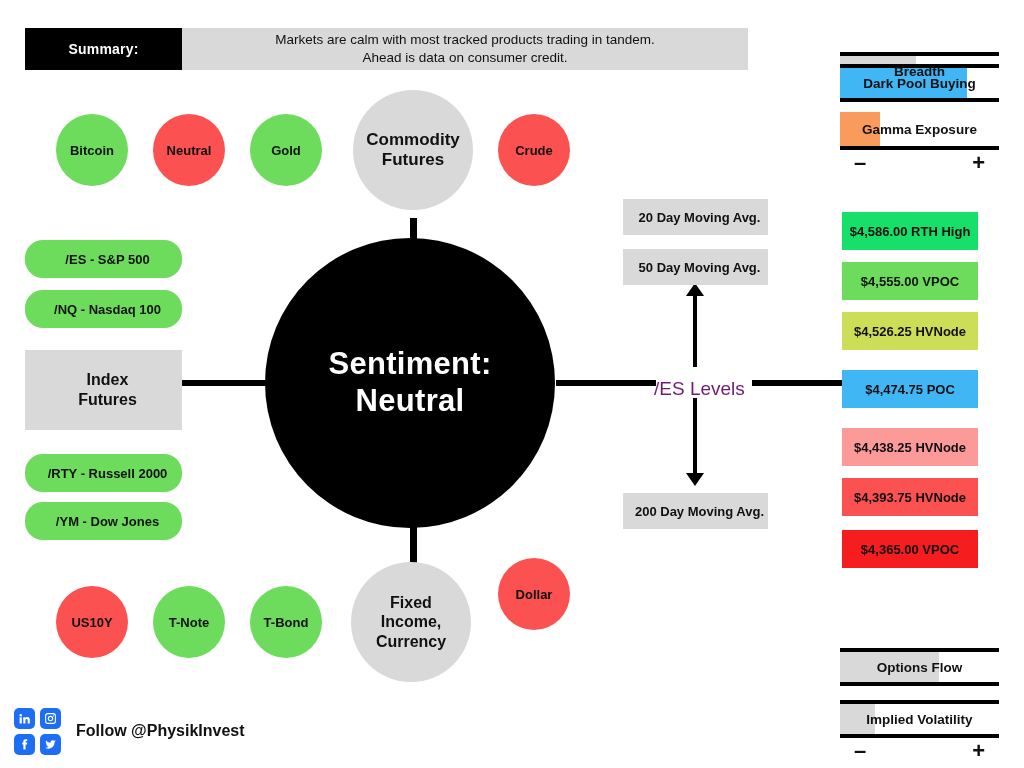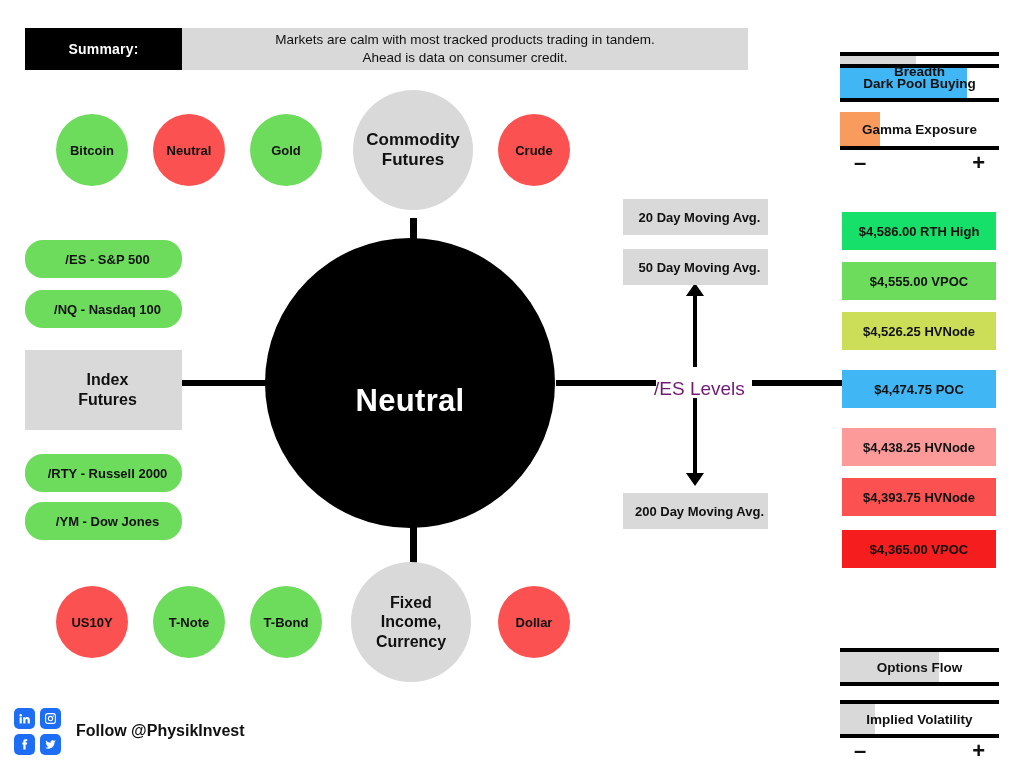--- a/index.html
+++ b/index.html
@@ -50,21 +50,21 @@
   .pill-idx  { width: 157px; height: 80px; background: #d9d9d9; font-size: 16px; line-height: 1.22; }
   .pill-ma   { width: 145px; height: 36px; background: #d9d9d9; }
 
   .line { position: absolute; background: #000; }
 
   
   .es-title {
     position: absolute; font-size: 19px; color: #701a75; white-space: nowrap;
   }
   .lvl {
-    position: absolute; left: 842px; width: 154px; height: 38px;
+    position: absolute; left: 842px; width: 136px; height: 38px;
     display: flex; align-items: center; justify-content: center;
     font-size: 13px; font-weight: bold; color: #111; text-align: center;
   }
 
   
   .gauge {
     position: absolute; left: 840px; width: 159px; height: 38px;
     background: #fff; border-top: 4px solid #000; border-bottom: 4px solid #000;
     display: flex; align-items: center; justify-content: center;
   }
@@ -152,39 +152,39 @@
   </div>
   <div class="pill pill-left" style="left:25px; top:454px;">
     <span>/RTY - Russell 2000</span>
   </div>
   <div class="pill pill-left" style="left:25px; top:502px;">
     <span>/YM - Dow Jones</span>
   </div>
 
   <div class="circle c-center" style="left:265px; top:238px;">
     <span>
-      <br><span>Neutral</span>
+      <span>Sentiment:</span><br><span>Neutral</span>
     </span>
   </div>
 
   <div class="circle c-small red" style="left:56px; top:586px;">
     <span>US10Y</span>
   </div>
   <div class="circle c-small green" style="left:153px; top:586px;">
     <span>T-Note</span>
   </div>
   <div class="circle c-small green" style="left:250px; top:586px;">
     <span>T-Bond</span>
   </div>
   <div class="circle c-hub grey" style="left:351px; top:562px;">
     <span style="font-size:16px;">
       <span>Fixed</span><br><span>Income,</span><br><span>Currency</span>
     </span>
   </div>
-  <div class="circle c-small red" style="left:498px; top:586px;text-align:right;">
+  <div class="circle c-small red" style="left:498px; top:558px;text-align:right;">
     <span>Dollar</span>
   </div>
 
   <div class="pill pill-ma" style="left:623px; top:199px;">
     <span>20 Day Moving Avg.</span>
   </div>
   <div class="pill pill-ma" style="left:623px; top:249px;">
     <span>50 Day Moving Avg.</span>
   </div>
   <div class="es-title" style="left:654px; top:378px;">/ES Levels</div>

